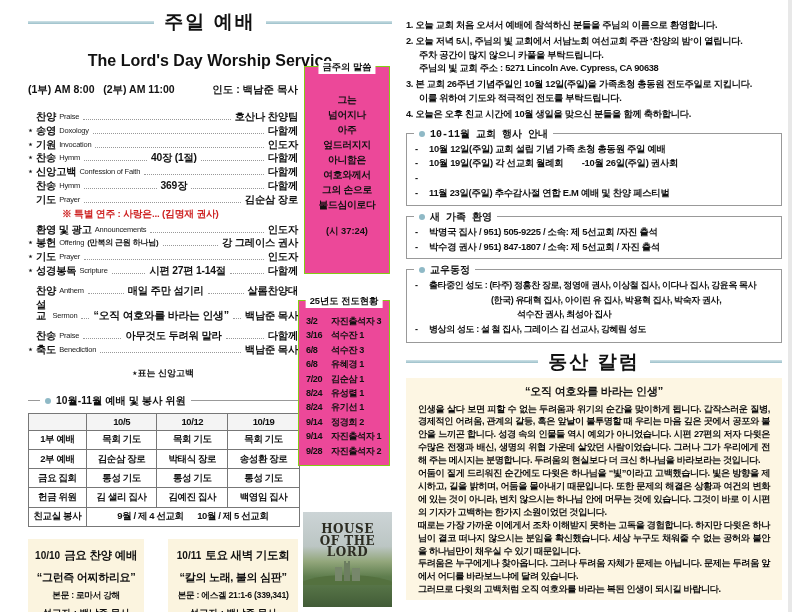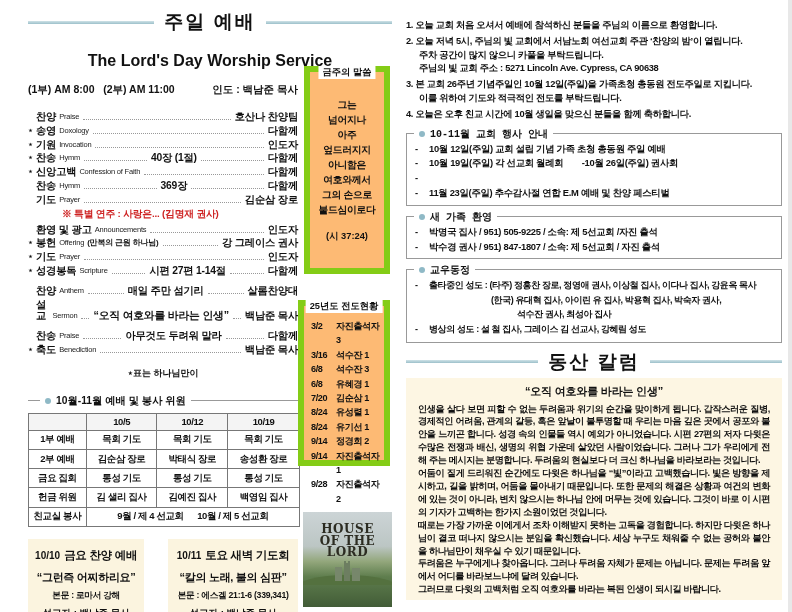--- a/index.html
+++ b/index.html
@@ -19,21 +19,21 @@
   .star{width:8px;font-size:8px;flex:none;}
   .en{font-size:7.5px;color:#222;font-weight:normal;margin-left:3px;white-space:nowrap;}
   .extra{font-size:8px;margin-left:3px;white-space:nowrap;}
   .leader{flex:1;border-bottom:1px dotted #999;margin:0 4px 2px;min-width:8px;}
   .center{white-space:nowrap;}
   .center.big{font-size:10.8px;}
   .who{white-space:nowrap;}
   .order-note{color:#ce2222;font-size:9.8px;font-weight:bold;margin:1px 0 3px 34px;letter-spacing:-0.2px;}
   .stand-note{text-align:center;font-size:9px;font-weight:bold;margin-top:12px;}
   
-  .side-box{position:absolute;border:6px solid #84cc16;background:#fdba74;box-sizing:border-box;}
+  .side-box{position:absolute;border:1px solid #84cc16;background:#ec4899;box-sizing:border-box;}
   .verse-box{left:276px;top:54px;width:86px;height:208px;}
   .side-legend{position:absolute;top:-6px;left:50%;transform:translateX(-50%);background:#fff;
                padding:0 4px;font-size:9.3px;font-weight:bold;white-space:nowrap;}
   .verse-lines{margin-top:25px;text-align:center;font-size:9.8px;font-weight:bold;line-height:15px;letter-spacing:-0.3px;}
   .verse-ref{text-align:center;font-size:9.3px;font-weight:bold;margin-top:13px;}
   .evang-box{left:270px;top:288px;width:92px;height:166px;padding:13px 2px 0 7px;}
   .erow{display:flex;font-size:9.1px;font-weight:bold;line-height:14.4px;letter-spacing:-0.4px;}
   .edate{width:25px;flex:none;}
   
   .duty-section{margin-top:14px;width:272px;}
@@ -220,21 +220,21 @@
           </div>
           <div class="orow">
             <span class="star">⋆</span>
             <span class="ko">축도</span>
             <span class="en">Benediction</span>
             <span class="leader"></span>
             <span class="who">백남준 목사</span>
           </div>
         </div>
 
-      <div class="stand-note">⋆표는 하나님만이</div>
+      <div class="stand-note">⋆표는 신앙고백</div>
 
       <div class="duty-section">
         <div class="duty-header">
           <div class="hl-short"></div>
           <div class="dot"></div>
           <span>10월-11월 예배 및 봉사 위원</span>
           <div class="hl-long"></div>
         </div>
         <table class="duty-table">
           <colgroup>

